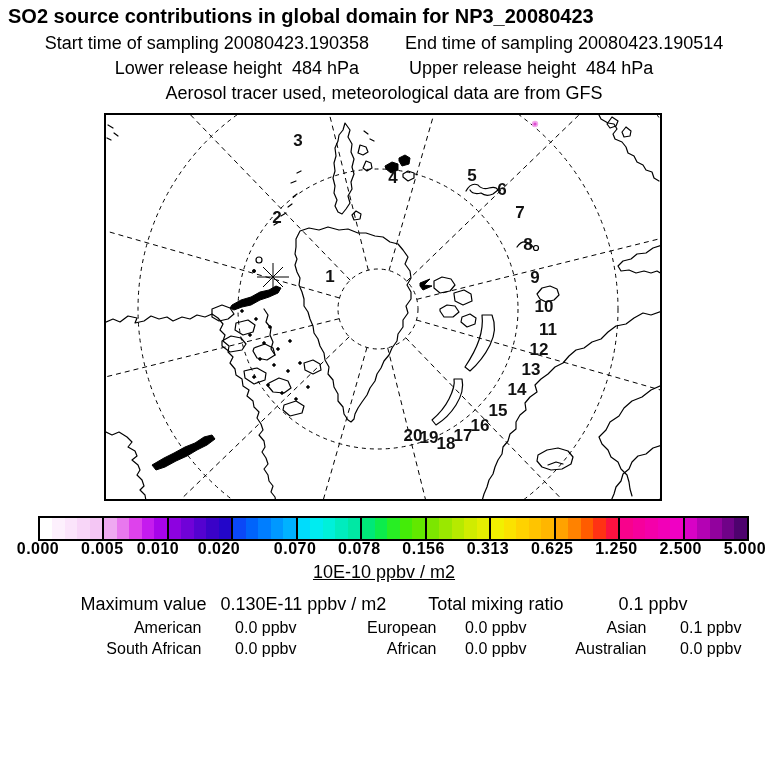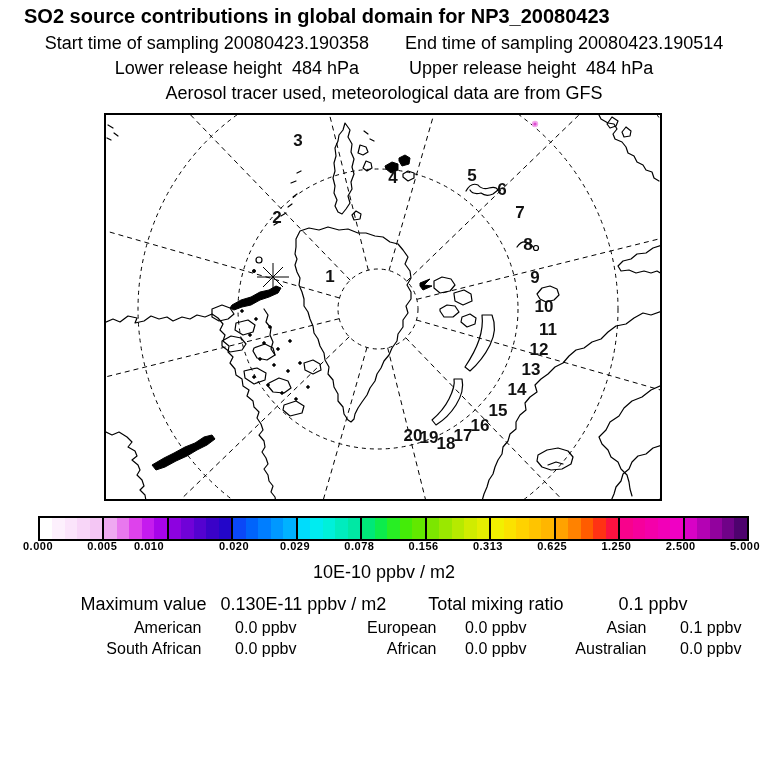--- a/index.html
+++ b/index.html
@@ -1,38 +1,38 @@
 <!DOCTYPE html>
 <html><head>
 <meta charset="utf-8">
 <style>
   html,body{margin:0;padding:0;background:#fff;}
   #page{position:relative;width:768px;height:768px;background:#ffffff;overflow:hidden;
         font-family:"Liberation Sans",sans-serif;color:#000;}
   
-  #title{position:absolute;left:8px;top:5px;font-size:20px;font-weight:bold;letter-spacing:0px;white-space:pre;margin-left:16px;}
+  #title{position:absolute;left:8px;top:5px;font-size:20px;font-weight:bold;letter-spacing:0px;white-space:pre;}
   .hline{position:absolute;left:0;width:768px;display:flex;justify-content:center;font-size:18px;white-space:pre;}
   #hline2{top:33px;gap:36px;text-align:center;}
   #hline3{top:58px;gap:50px;}
   #hline4{top:83px;}
   
   #map{position:absolute;left:104px;top:113px;width:558px;height:388px;}
   #mapsvg{display:block;}
   .grat{fill:none;stroke:#000;stroke-width:1;stroke-dasharray:4 4;}
   .mer{stroke:#000;stroke-width:1;stroke-dasharray:5 4;}
   .coast{fill:none;stroke:#000;stroke-width:1.2;stroke-linejoin:round;stroke-linecap:round;}
   .coastf{fill:#000;stroke:#000;stroke-width:1;}
   .mapnum{font-family:"Liberation Sans",sans-serif;font-size:17px;font-weight:bold;fill:#111;}
   
   #cbar{position:absolute;left:38px;top:516px;width:707px;height:21px;display:flex;border:2px solid #000;}
   .cbseg{flex:1;display:flex;border-right:2px solid #000;}
   .cbseg:last-child{border-right:none;}
   .cbcell{flex:1;}
-  .cbtick{position:absolute;top:540px;transform:translateX(-50%);font-size:11px;font-weight:bold;letter-spacing:0.5px;white-space:pre;}
-  #cbunits{position:absolute;left:0;top:562px;width:768px;text-align:center;font-size:18px;}
+  .cbtick{position:absolute;top:540px;transform:translateX(-50%);font-size:16px;font-weight:bold;letter-spacing:0.5px;white-space:pre;}
+  #cbunits{position:absolute;left:0;top:562px;width:768px;text-align:center;font-size:18px;text-decoration:underline;}
   
   #statrow1{position:absolute;left:0;top:594px;width:768px;display:flex;justify-content:center;font-size:18px;white-space:pre;}
   #statrow1 .g1{margin-left:14px;}
   #statrow1 .g2{margin-left:42px;}
   #statrow1 .g3{margin-left:55px;}
   .reggrid{position:absolute;left:50%;transform:translateX(-50%);display:grid;
            grid-template-columns:175px 95px 140px 90px 120px 95px;font-size:16px;white-space:pre;}
   #regrow1{top:619px;}
   #regrow2{top:640px;}
   .reggrid span{text-align:right;}
@@ -263,23 +263,23 @@
         <div class="cbcell" style="background: rgb(216, 2, 198);"></div>
         <div class="cbcell" style="background: rgb(180, 2, 180);"></div>
         <div class="cbcell" style="background: rgb(146, 2, 158);"></div>
         <div class="cbcell" style="background: rgb(112, 2, 136);"></div>
         <div class="cbcell" style="background: rgb(78, 2, 110);"></div>
       </div>
     </div>
   <div id="cbticks">
       <span class="cbtick" style="left: 38px;">0.000</span>
       <span class="cbtick" style="left: 102.273px;">0.005</span>
-      <span class="cbtick" style="left: 149px;">0.010</span>
-      <span class="cbtick" style="left: 234px;">0.020</span>
-      <span class="cbtick" style="left: 295.091px;">0.029</span>
+      <span class="cbtick" style="left: 158px;">0.010</span>
+      <span class="cbtick" style="left: 219px;">0.020</span>
+      <span class="cbtick" style="left: 295.091px;">0.070</span>
       <span class="cbtick" style="left: 359.364px;">0.078</span>
       <span class="cbtick" style="left: 423.636px;">0.156</span>
       <span class="cbtick" style="left: 487.909px;">0.313</span>
       <span class="cbtick" style="left: 552.182px;">0.625</span>
       <span class="cbtick" style="left: 616.455px;">1.250</span>
       <span class="cbtick" style="left: 680.727px;">2.500</span>
       <span class="cbtick" style="left: 745px;">5.000</span>
     </div>
   <div id="cbunits">10E-10 ppbv / m2</div>
 

